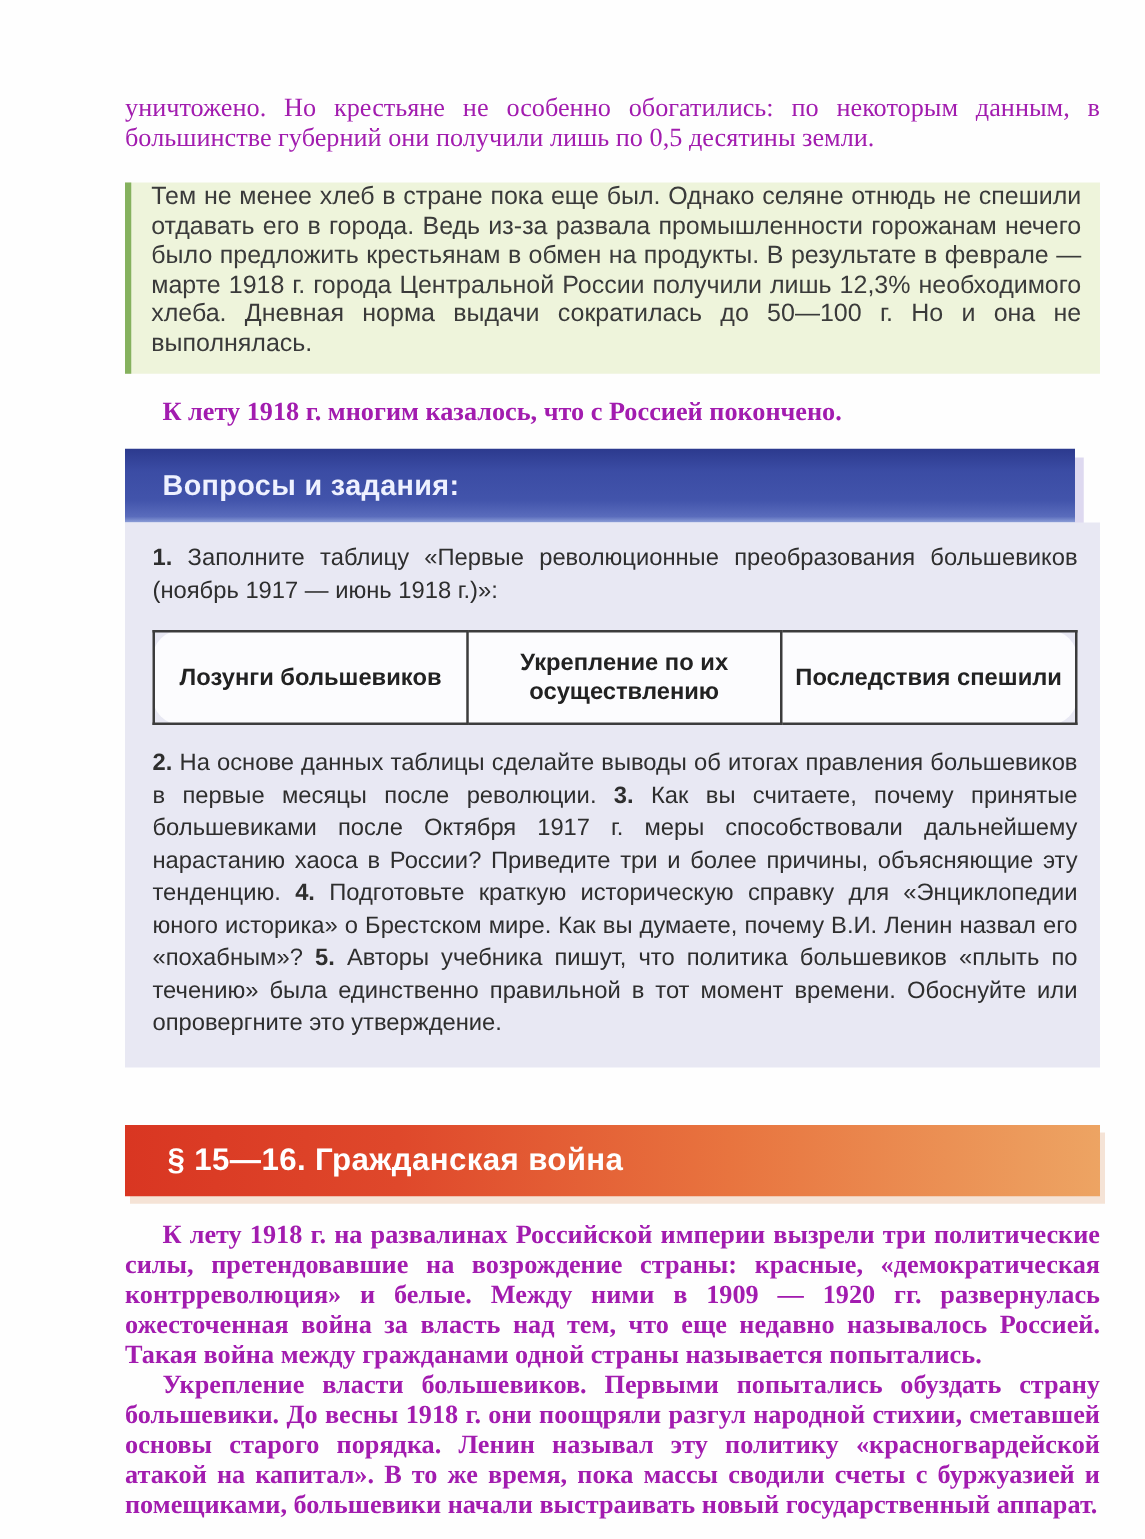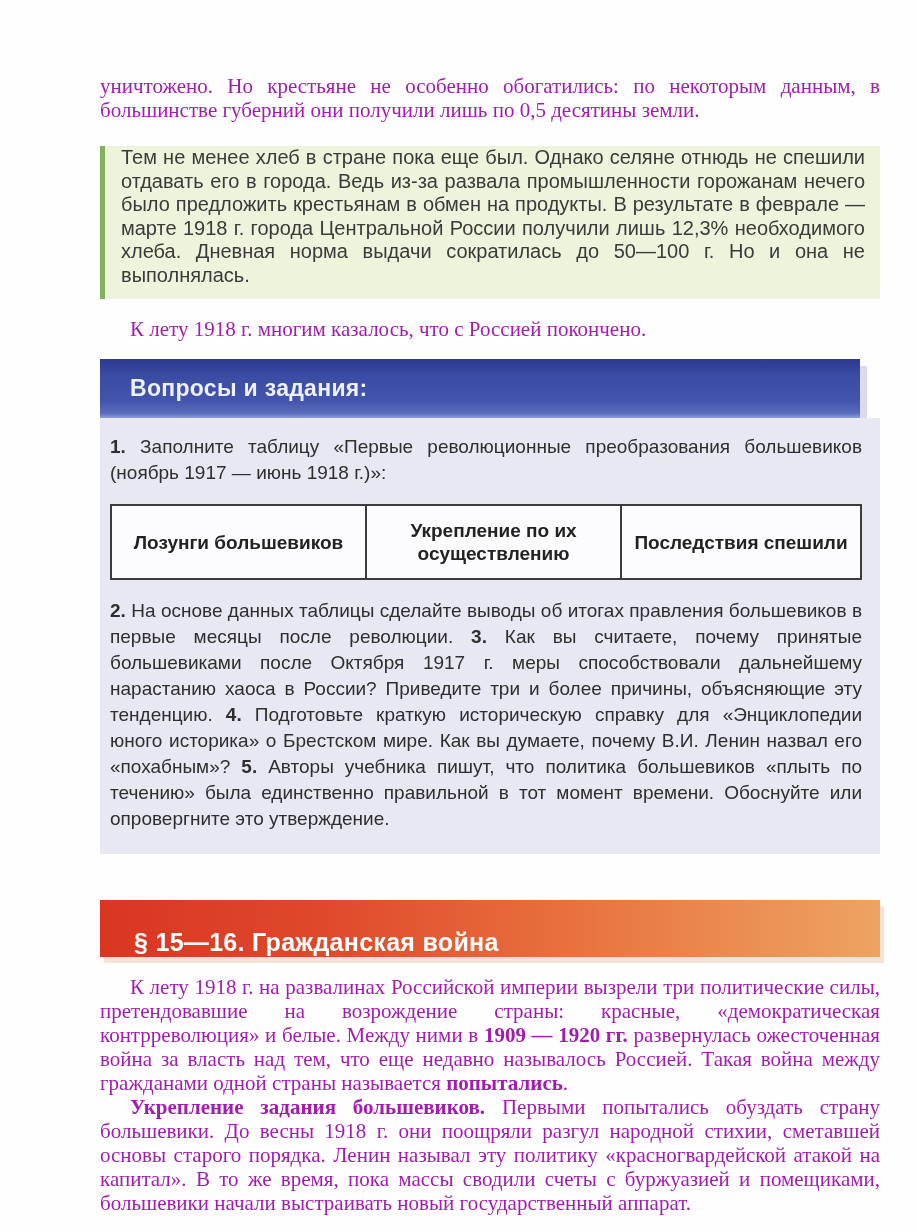--- a/index.html
+++ b/index.html
@@ -9,21 +9,21 @@
     font-family:"Liberation Sans", sans-serif;
     color:#1c1c1c;
   }
   .page { width:916px; height:1231px; padding:74px 36px 0 100px; background:#fefefe; }
 
   .serif {
     font-family:"Liberation Serif", serif;
     font-size:21px; line-height:24px;
     text-align:justify; color:#a21caf;
   }
-  .indent { text-indent:30px; }
+  .indent { text-indent:30px;font-weight:bold; }
   .top-para { margin-bottom:24px; }
 
   .green-box {
     background:#eef4db;
     border-left:5px solid #85b15e;
     padding:0 15px 12px 16px;
     margin-bottom:18px;
     font-size:20px; line-height:23.5px;
     text-align:justify; color:#3a3a3a;
   }
@@ -34,43 +34,43 @@
     height:59px; margin-right:20px;
     background:linear-gradient(180deg,#2c3a8e 0%,#3b4ca4 30%,#4254ab 70%,#5a6cbc 92%,#8ea0d8 100%);
     box-shadow:7px 7px 0 #ded9f0;
     display:flex; align-items:center;
     padding-left:30px;
   }
   .blue-banner span { color:#eef1ff; font-weight:bold; font-size:23px; letter-spacing:0.3px; }
 
   .gray-box {
     background:#e8e8f3;
-    padding:16px 18px 22px 10px;
+    padding:16px 18px 22px 22px;
     font-size:19px; line-height:26px;
     text-align:justify; color:#2e2e2e;
   }
   .q b { font-weight:bold; }
   .q1 { margin-bottom:18px; }
 
   table.fill-table {
     width:100%; border-collapse:collapse;
-    background:#fcfcfe; margin-bottom:18px;
+    background:#fcfcfe; margin-bottom:18px;border-radius:23px;
   }
   table.fill-table th {
     border:2px solid #3c3c3c;
     font-size:19px; line-height:23px; font-weight:bold;
     padding:13px 10px; text-align:center; color:#222222;
   }
 
   .orange-banner {
     margin-top:46px; margin-bottom:18px;
     height:57px;
     background:linear-gradient(90deg,#d93622 0%,#df482b 28%,#e8743f 62%,#eda463 100%);
     box-shadow:4px 6px 0 #f5e3d6;
-    display:flex; align-items:flex-end;
+    display:flex; align-items:center;
     padding-left:34px;
   }
   .orange-banner span { color:#ffffff; font-weight:bold; font-size:25px; letter-spacing:0.3px; }
 </style>
 </head>
 <body>
 
 <div class="page">
 
   <p class="serif top-para">уничтожено. Но крестьяне не особенно обогатились: по некоторым данным, в большинстве губерний они получили лишь по 0,5 десятины земли.</p>
@@ -100,15 +100,15 @@
 
     <p class="q"><b>2.</b> На основе данных таблицы сделайте выводы об итогах правления большевиков в первые месяцы после революции. <b>3.</b> Как вы считаете, почему принятые большевиками после Октября 1917 г. меры способствовали дальнейшему нарастанию хаоса в России? Приведите три и более причины, объясняющие эту тенденцию. <b>4.</b> Подготовьте краткую историческую справку для «Энциклопедии юного историка» о Брестском мире. Как вы думаете, почему В.И. Ленин назвал его «похабным»? <b>5.</b> Авторы учебника пишут, что политика большевиков «плыть по течению» была единственно правильной в тот момент времени. Обоснуйте или опровергните это утверждение.</p>
   </div>
 
   <div class="orange-banner">
     <span>§ 15—16. Гражданская война</span>
   </div>
 
   <p class="serif indent">К лету 1918 г. на развалинах Российской империи вызрели три политические силы, претендовавшие на возрождение страны: красные, «демократическая контрреволюция» и белые. Между ними в <b>1909 — 1920 гг.</b> развернулась ожесточенная война за власть над тем, что еще недавно называлось Россией. Такая война между гражданами одной страны называется <b>попытались</b>.</p>
 
-  <p class="serif indent"><b>Укрепление задания большевиков.</b> Первыми попытались обуздать страну большевики. До весны 1918 г. они поощряли разгул народной стихии, сметавшей основы старого порядка. Ленин называл эту политику «красногвардейской атакой на капитал». В то же время, пока массы сводили счеты с буржуазией и помещиками, большевики начали выстраивать новый государственный аппарат.</p>
+  <p class="serif indent"><b>Укрепление власти большевиков.</b> Первыми попытались обуздать страну большевики. До весны 1918 г. они поощряли разгул народной стихии, сметавшей основы старого порядка. Ленин называл эту политику «красногвардейской атакой на капитал». В то же время, пока массы сводили счеты с буржуазией и помещиками, большевики начали выстраивать новый государственный аппарат.</p>
 
 </div>
 
 </body></html>

